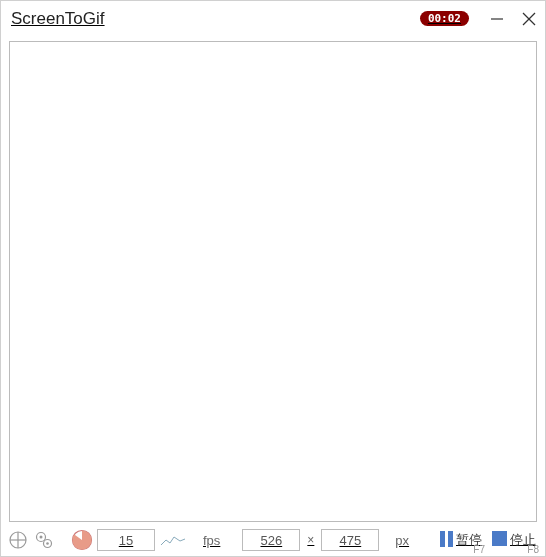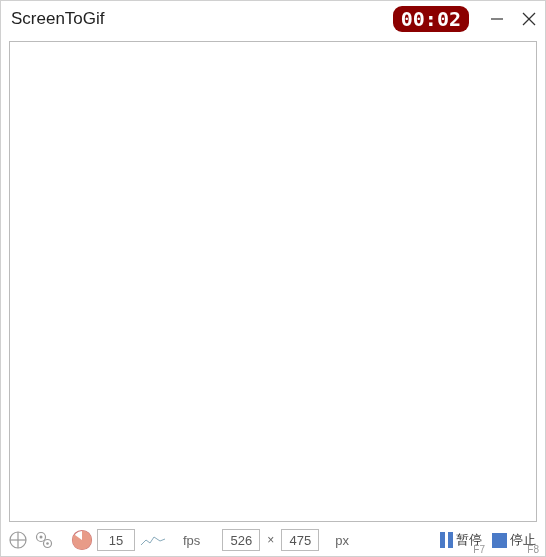--- a/index.html
+++ b/index.html
@@ -13,37 +13,38 @@
       height: 557px;
       background: #fff;
       overflow: hidden;
     }
     .window {
       width: 546px;
       height: 557px;
       display: flex;
       flex-direction: column;
       border: 1px solid #d0d0d0;
+      text-decoration: underline;
     }
     .titlebar {
       height: 36px;
       display: flex;
       align-items: center;
       padding-left: 10px;
       border-bottom: 1px solid transparent;
     }
     .title {
       font-size: 17px;
       color: #222;
       flex: 1;
     }
     .timer-badge {
       background: #8b0000;
       color: #fff;
-      font-size: 20px;
+      font-size: 11px;
       font-weight: bold;
       padding: 1px 8px;
       border-radius: 9px;
       margin-right: 12px;
       font-family: "Consolas", monospace;
     }
     .win-button {
       width: 32px;
       height: 30px;
       display: flex;
@@ -78,21 +79,21 @@
     }
     .spacer-sm { width: 8px; }
     .pie-icon {
       width: 22px;
       height: 22px;
       display: flex;
       align-items: center;
       justify-content: center;
     }
     .num-input {
-      width: 38px;
+      width: 58px;
       height: 22px;
       border: 1px solid #bbb;
       font-size: 13px;
       text-align: center;
       color: #555;
       font-family: inherit;
     }
     .unit-label {
       font-size: 13px;
       color: #666;
@@ -104,21 +105,21 @@
       margin: 0 3px;
     }
     .sparkline {
       width: 26px;
       height: 16px;
       margin: 0 1px;
     }
     .flex-gap { flex: 1; }
     .action-button {
       display: flex;
-      align-items: center;
+      align-items: flex-start;
       gap: 3px;
       cursor: pointer;
       padding: 2px 3px;
       position: relative;
     }
     .action-button .lbl {
       font-size: 13px;
       color: #333;
     }
     .hotkey {

